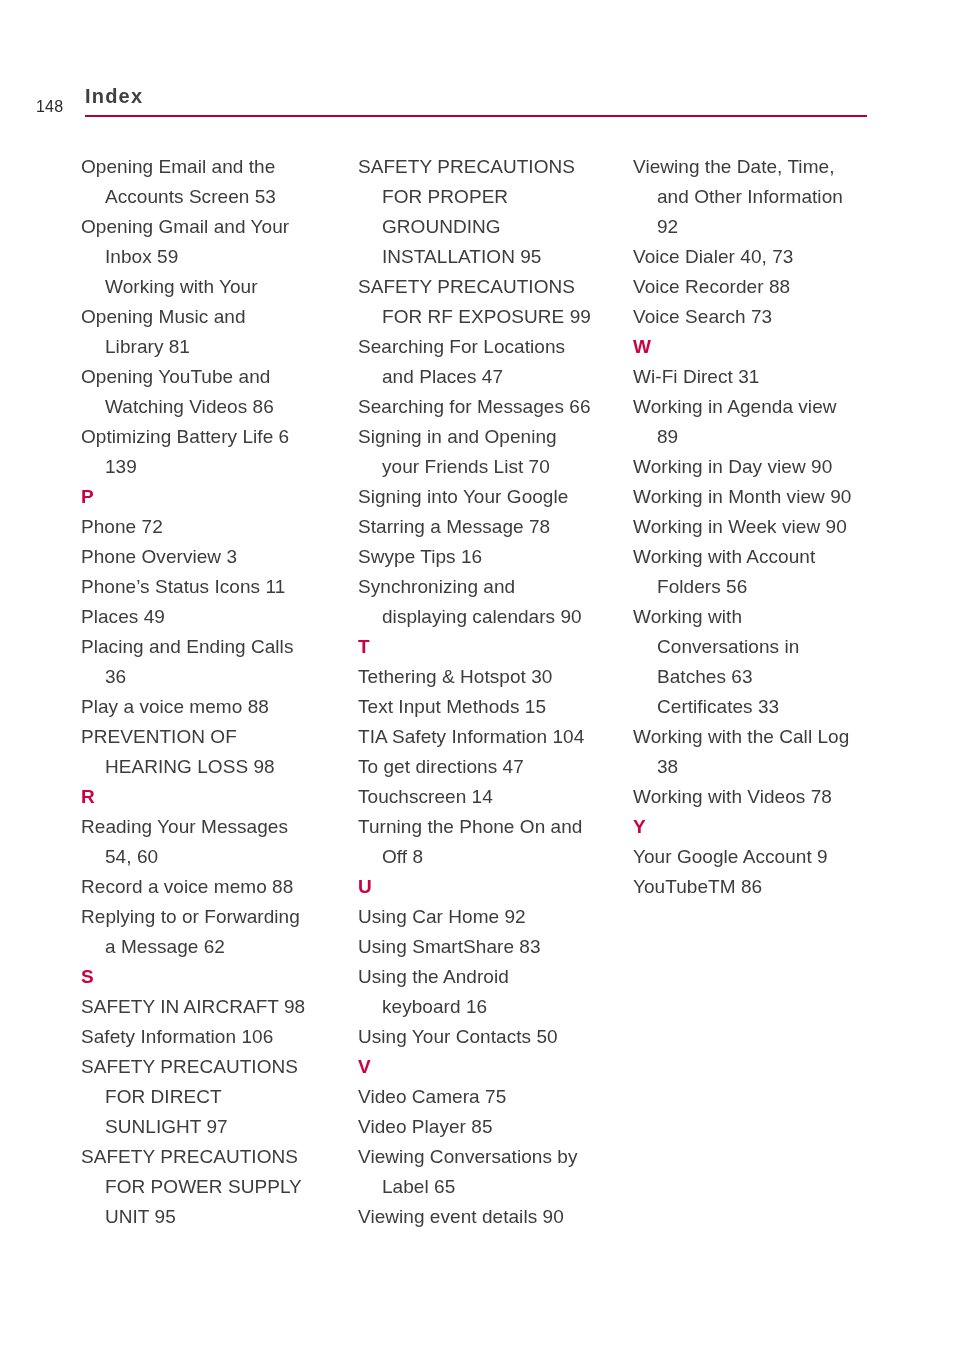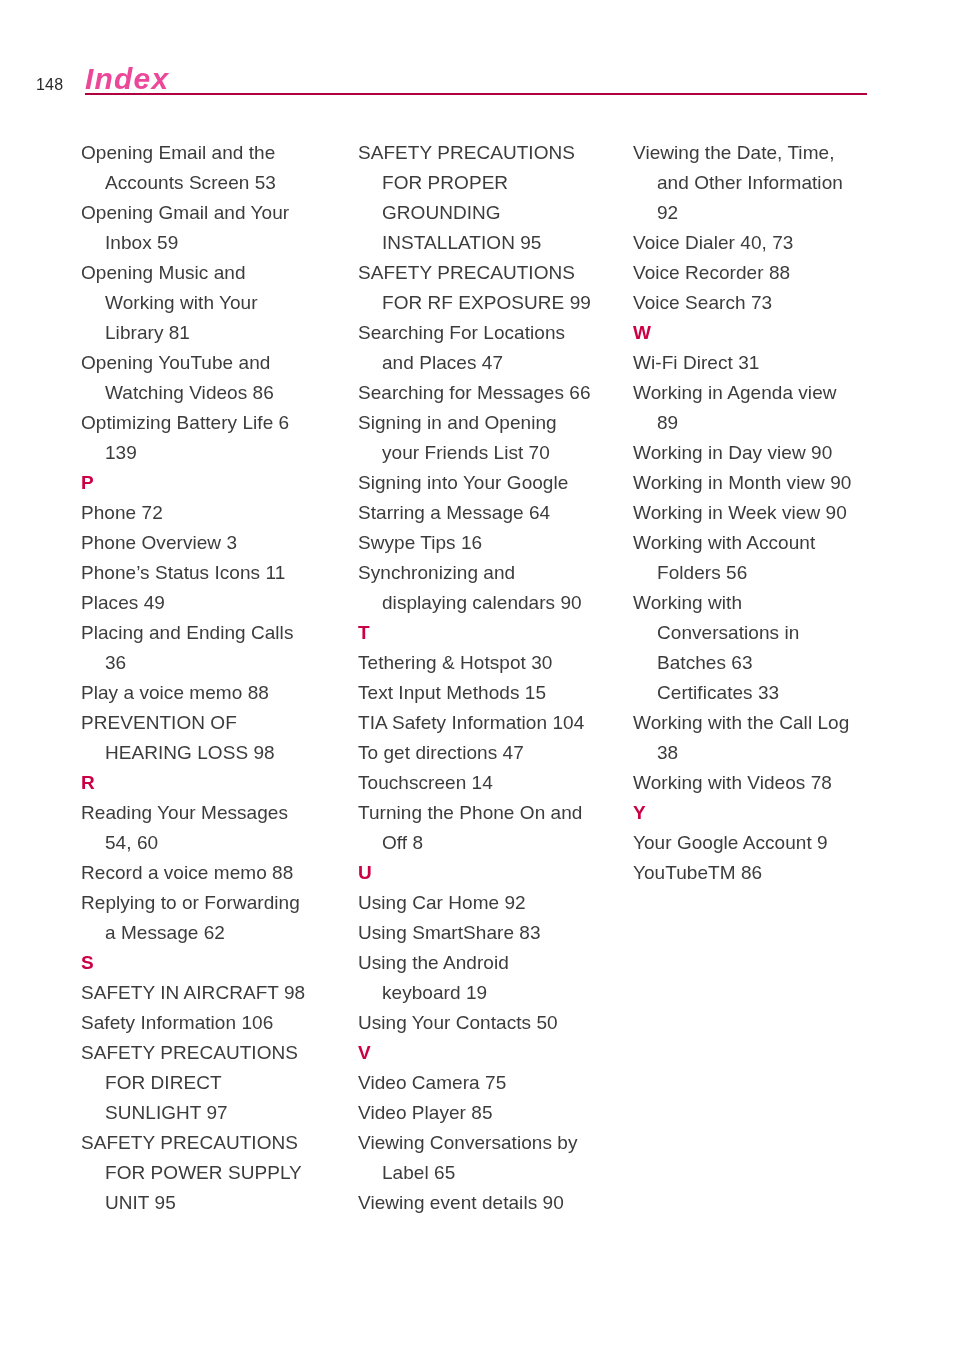--- a/index.html
+++ b/index.html
@@ -19,64 +19,63 @@
     position: relative;
     width: 954px;
     height: 1372px;
     box-sizing: border-box;
   }
 
   
   .header {
     position: absolute;
     left: 0;
-    top: 56px;
+    top: 78px;
     width: 946px;
     height: 46px;
   }
   .page-number {
     position: absolute;
     left: 36px;
     top: 21px;
     font-size: 16px;
     font-weight: 400;
     color: #2b2b2b;
     letter-spacing: 0.2px;
     line-height: 1;
   }
   .header-title {
     position: absolute;
     left: 85px;
     top: 8px;
-    font-size: 30px;
+    font-size: 20px;
     font-weight: 700;
-    color: #ec4899;
+    color: #404040;
     letter-spacing: 1.2px;
     line-height: 1;
-    font-style: italic;
   }
   .header-rule {
     position: absolute;
     left: 85px;
     top: 37px;
     width: 782px;
     height: 2px;
     background: #b00040;
   }
 
   
   .columns {
     position: absolute;
     left: 0;
     top: 138px;
     width: 954px;
   }
   .column {
     position: absolute;
-    top: 0;
+    top: 14px;
     width: 262px;
   }
   .col-1 { left: 81px; }
   .col-2 { left: 358px; }
   .col-3 { left: 633px; }
 
   .entry {
     font-size: 19px;
     line-height: 30px;
     color: #3c3c3c;
@@ -104,22 +103,22 @@
     <div class="header-title">Index</div>
     <div class="header-rule" style="background: rgb(176, 0, 64);"></div>
   </div>
 
   <div class="columns">
     <div class="column col-1">
         <div class="entry">Opening Email and the</div>
         <div class="entry indent">Accounts Screen 53</div>
         <div class="entry">Opening Gmail and Your</div>
         <div class="entry indent">Inbox 59</div>
+        <div class="entry indent">Working with Your</div>
         <div class="entry">Opening Music and</div>
-        <div class="entry indent">Working with Your</div>
         <div class="entry indent">Library 81</div>
         <div class="entry">Opening YouTube and</div>
         <div class="entry indent">Watching Videos 86</div>
         <div class="entry">Optimizing Battery Life 6</div>
         <div class="entry indent">139</div>
         <div class="letter-heading" style="color: rgb(204, 0, 68);">P</div>
         <div class="entry">Phone 72</div>
         <div class="entry">Phone Overview 3</div>
         <div class="entry">Phone’s Status Icons 11</div>
         <div class="entry">Places 49</div>
@@ -150,37 +149,37 @@
         <div class="entry indent">GROUNDING</div>
         <div class="entry indent">INSTALLATION 95</div>
         <div class="entry">SAFETY PRECAUTIONS</div>
         <div class="entry indent">FOR RF EXPOSURE 99</div>
         <div class="entry">Searching For Locations</div>
         <div class="entry indent">and Places 47</div>
         <div class="entry">Searching for Messages 66</div>
         <div class="entry">Signing in and Opening</div>
         <div class="entry indent">your Friends List 70</div>
         <div class="entry">Signing into Your Google</div>
-        <div class="entry">Starring a Message 64</div>
+        <div class="entry">Starring a Message 78</div>
         <div class="entry">Swype Tips 16</div>
         <div class="entry">Synchronizing and</div>
         <div class="entry indent">displaying calendars 90</div>
         <div class="letter-heading" style="color: rgb(204, 0, 68);">T</div>
         <div class="entry">Tethering &amp; Hotspot 30</div>
         <div class="entry">Text Input Methods 15</div>
         <div class="entry">TIA Safety Information 104</div>
         <div class="entry">To get directions 47</div>
         <div class="entry">Touchscreen 14</div>
         <div class="entry">Turning the Phone On and</div>
         <div class="entry indent">Off 8</div>
         <div class="letter-heading" style="color: rgb(204, 0, 68);">U</div>
         <div class="entry">Using Car Home 92</div>
         <div class="entry">Using SmartShare 83</div>
         <div class="entry">Using the Android</div>
-        <div class="entry indent">keyboard 19</div>
+        <div class="entry indent">keyboard 16</div>
         <div class="entry">Using Your Contacts 50</div>
         <div class="letter-heading" style="color: rgb(204, 0, 68);">V</div>
         <div class="entry">Video Camera 75</div>
         <div class="entry">Video Player 85</div>
         <div class="entry">Viewing Conversations by</div>
         <div class="entry indent">Label 65</div>
         <div class="entry">Viewing event details 90</div>
       </div>
     <div class="column col-3">
         <div class="entry">Viewing the Date, Time,</div>

